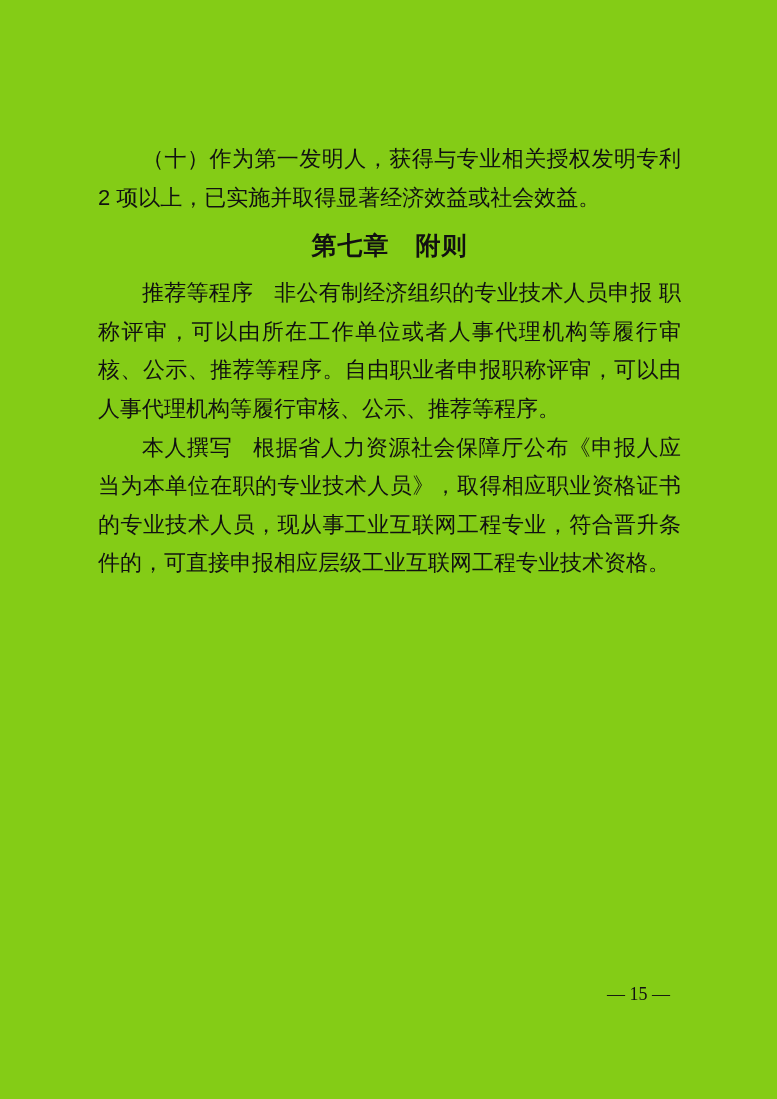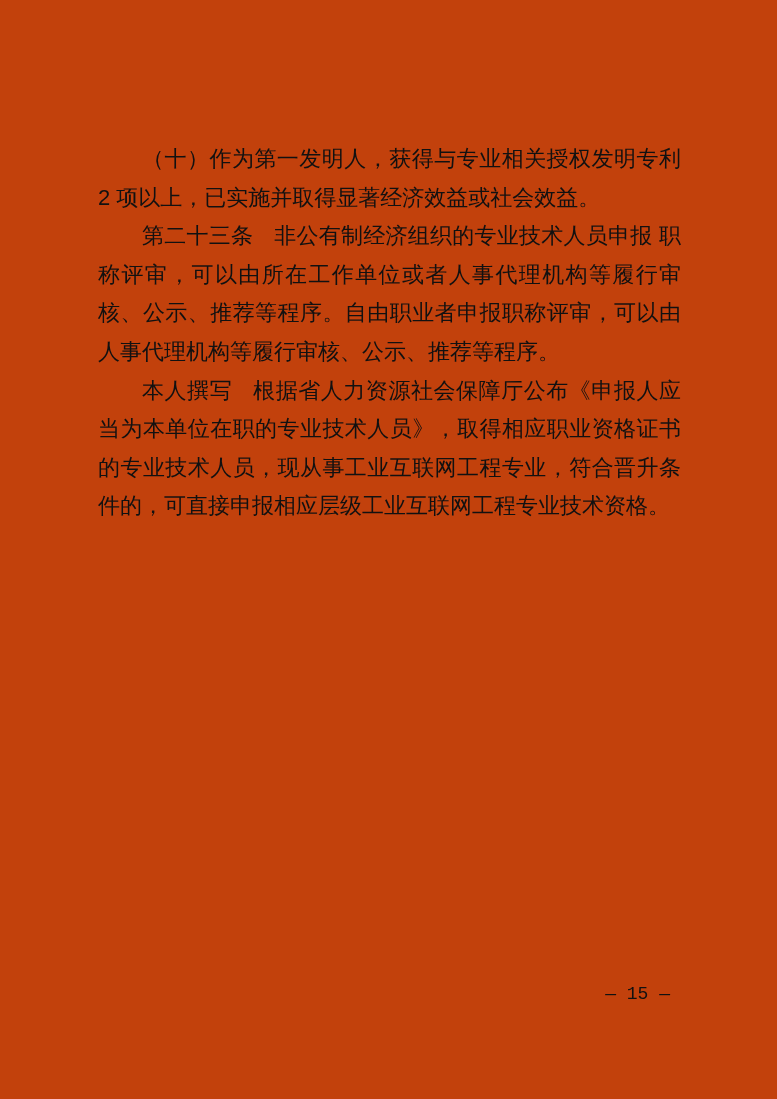--- a/index.html
+++ b/index.html
@@ -6,21 +6,21 @@
   html, body { width: 777px; height: 1099px; }
   body {
     background: #ffffff;
     font-family: "Liberation Sans", "DejaVu Sans", sans-serif;
     color: #111111;
   }
   .page {
     position: relative;
     width: 777px;
     height: 1099px;
-    background: #c2410c;
+    background: #84cc16;
     overflow: hidden;
   }
   .content {
     position: absolute;
     left: 98px;
     top: 140px;
     width: 583px;
     font-size: 22px;
     line-height: 38.6px;
     text-align: justify;
@@ -40,38 +40,39 @@
     text-indent: 0;
     margin: 9px 0 10px 0;
     letter-spacing: 1px;
   }
   .footer {
     position: absolute;
     top: 982px;
     right: 107px;
     font-size: 18px;
     line-height: 24px;
-    font-family: Liberation Mono, monospace;
+    font-family: Liberation Serif, serif;
     color: #111111;
     text-align: right;
   }
 </style>
 </head>
 <body>
 
 <div class="page">
   <div class="content">
 
     <p class="para">（十）作为第一发明人，获得与专业相关授权发明专利 2 项以上，已实施并取得显著经济效益或社会效益。</p>
 
 
 
+    <h2 class="chapter-heading">第七章　附则</h2>
 
 
-    <p class="para"><span class="article-label">第二十三条</span><span>非公有制经济组织的专业技术人员申报 职称评审，可以由所在工作单位或者人事代理机构等履行审核、公示、推荐等程序。自由职业者申报职称评审，可以由人事代理机构等履行审核、公示、推荐等程序。</span></p>
+    <p class="para"><span class="article-label">推荐等程序</span><span>非公有制经济组织的专业技术人员申报 职称评审，可以由所在工作单位或者人事代理机构等履行审核、公示、推荐等程序。自由职业者申报职称评审，可以由人事代理机构等履行审核、公示、推荐等程序。</span></p>
 
     <p class="para"><span class="article-label">本人撰写</span><span>根据省人力资源社会保障厅公布《申报人应当为本单位在职的专业技术人员》，取得相应职业资格证书的专业技术人员，现从事工业互联网工程专业，符合晋升条件的，可直接申报相应层级工业互联网工程专业技术资格。</span></p>
 
   </div>
 
   <div class="footer">
     <span>— 15 —</span>
   </div>
 </div>
 

